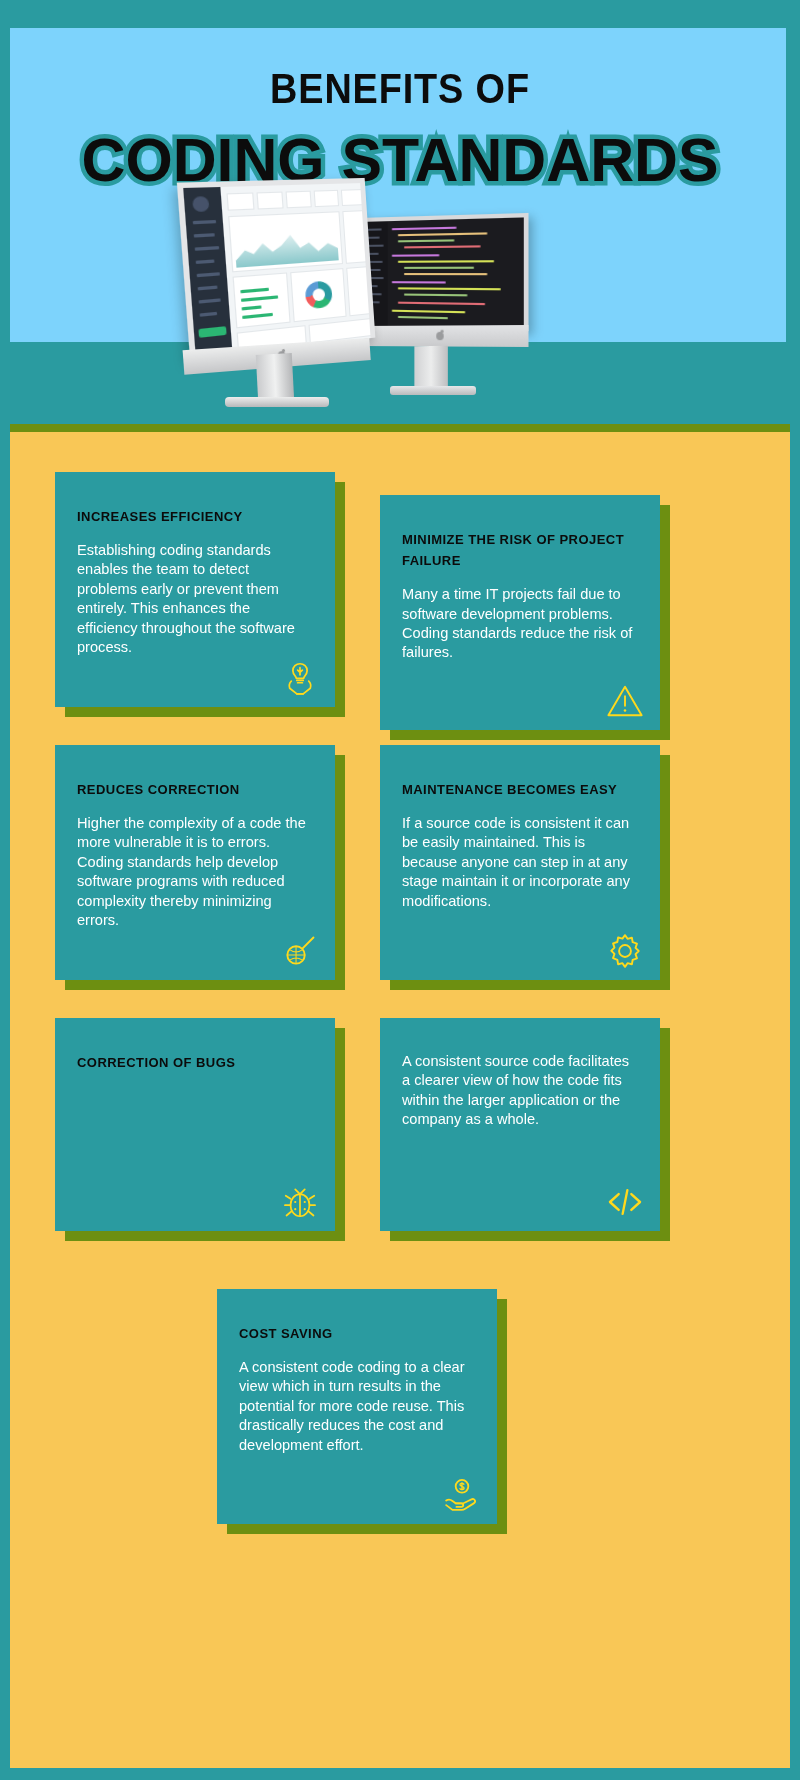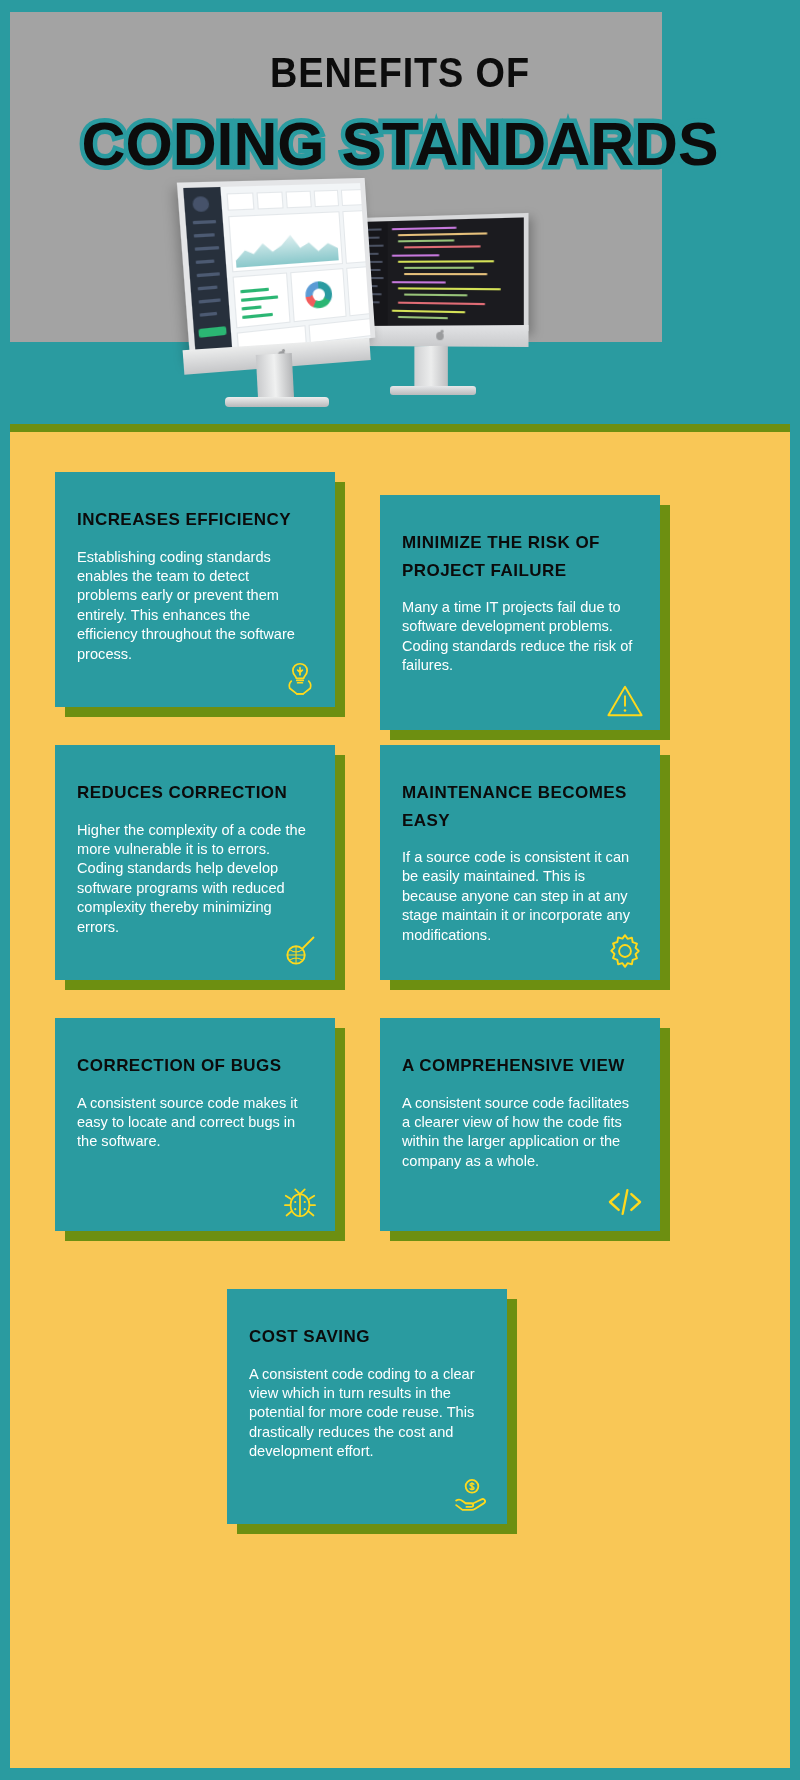--- a/index.html
+++ b/index.html
@@ -7,22 +7,22 @@
   body {
     background:#2a9ba0;
     font-family:"Liberation Sans", sans-serif;
     position:relative;
     overflow:hidden;
   }
   .page { position:absolute; inset:0; width:800px; height:1780px; background:#2a9ba0; }
 
   
   .hero {
-    position:absolute; left:10px; top:12px; width:652px; height:330px;
-    background:#a3a3a3;
+    position:absolute; left:10px; top:28px; width:776px; height:330px;
+    background:#7dd3fc;
   }
   .hero-title {
     position:absolute; left:0; top:36px; width:780px;
     text-align:center;
     font-size:43px; font-weight:700; letter-spacing:1px;
     color:#0c0c0c;
     font-family:"Liberation Sans Narrow","Liberation Sans", sans-serif;
     transform:scaleX(0.88); transform-origin:center;
   }
   .hero-title-main {
@@ -126,42 +126,42 @@
   }
 
   
   .card {
     position:absolute;
     background:#2a9ba0;
     box-shadow:10px 10px 0 #6d8f11;
     padding:34px 22px 14px 22px;
   }
   .card h3 {
-    font-size:17px; font-weight:700; color:#0b0b0b;
+    font-size:13px; font-weight:700; color:#0b0b0b;
     letter-spacing:.45px; line-height:1.62;
     margin-bottom:14px;
     font-family:"Liberation Sans", sans-serif;
   }
   .card p {
     font-size:14.6px; color:#ffffff; line-height:1.33;
     font-family:"Liberation Sans", sans-serif;
   }
   .card-icon {
     position:absolute; right:16px; bottom:10px;
     width:38px; height:38px; color:#ffd91c;
   }
   .card-icon svg { width:100%; height:100%; display:block; }
 
   .c1 { left:45px;  top:40px;  width:280px; height:235px; }
   .c2 { left:370px; top:40px;  width:280px; height:235px;margin-top:23px; }
   .c3 { left:45px;  top:313px; width:280px; height:235px; }
   .c4 { left:370px; top:313px; width:280px; height:235px; }
   .c5 { left:45px;  top:586px; width:280px; height:213px; }
   .c6 { left:370px; top:586px; width:280px; height:213px; }
-  .c7 { left:217px; top:857px; width:280px; height:235px; }
+  .c7 { left:207px; top:857px; width:280px; height:235px; }
 </style>
 </head>
 <body>
 
 <div class="page">
 
   <div class="hero">
     <div class="hero-title">BENEFITS OF</div>
     <div class="hero-title-main">CODING STANDARDS</div>
   </div>
@@ -300,37 +300,35 @@
       <span class="card-icon">
         <svg viewBox="0 0 48 48" fill="none" stroke="currentColor" stroke-width="2.4" stroke-linecap="round" stroke-linejoin="round">
           <path d="M24 4l3.2 4.6 5.5-1.3 1 5.6 5.4 1.8-1.8 5.4 4 3.9-4 3.9 1.8 5.4-5.4 1.8-1 5.6-5.5-1.3L24 44l-3.2-4.6-5.5 1.3-1-5.6L8.9 33l1.8-5.4-4-3.9 4-3.9L8.9 14.4l5.4-1.8 1-5.6 5.5 1.3L24 4z"></path>
           <circle cx="24" cy="24" r="7.5"></circle>
         </svg>
       </span>
     </div>
 
     <div class="card c5">
       <h3>CORRECTION OF BUGS</h3>
-      <p>A consistent source code makes it easy to locate and correct bugs in the software.</p>
       <span class="card-icon">
         <svg viewBox="0 0 48 48" fill="none" stroke="currentColor" stroke-width="2.2" stroke-linecap="round" stroke-linejoin="round">
           <ellipse cx="24" cy="28" rx="12" ry="14"></ellipse>
           <path d="M24 14v28"></path>
           <path d="M18 8c2 2 4 4 6 6M30 8c-2 2-4 4-6 6"></path>
           <path d="M12 20 6 16M12 28H5M13 36l-6 5M36 20l6-4M36 28h7M35 36l6 5"></path>
           <circle cx="18" cy="24" r="1.4" fill="currentColor" stroke="none"></circle>
           <circle cx="30" cy="24" r="1.4" fill="currentColor" stroke="none"></circle>
           <circle cx="18" cy="33" r="1.4" fill="currentColor" stroke="none"></circle>
           <circle cx="30" cy="33" r="1.4" fill="currentColor" stroke="none"></circle>
         </svg>
       </span>
     </div>
 
     <div class="card c6">
-      <h3>A COMPREHENSIVE VIEW</h3>
       <p>A consistent source code facilitates a clearer view of how the code fits within the larger application or the company as a whole.</p>
       <span class="card-icon">
         <svg viewBox="0 0 48 48" fill="none" stroke="currentColor" stroke-width="3" stroke-linecap="round" stroke-linejoin="round">
           <path d="M16 14 5 24l11 10"></path>
           <path d="M32 14l11 10-11 10"></path>
           <path d="M27 9 21 39"></path>
         </svg>
       </span>
     </div>
 

